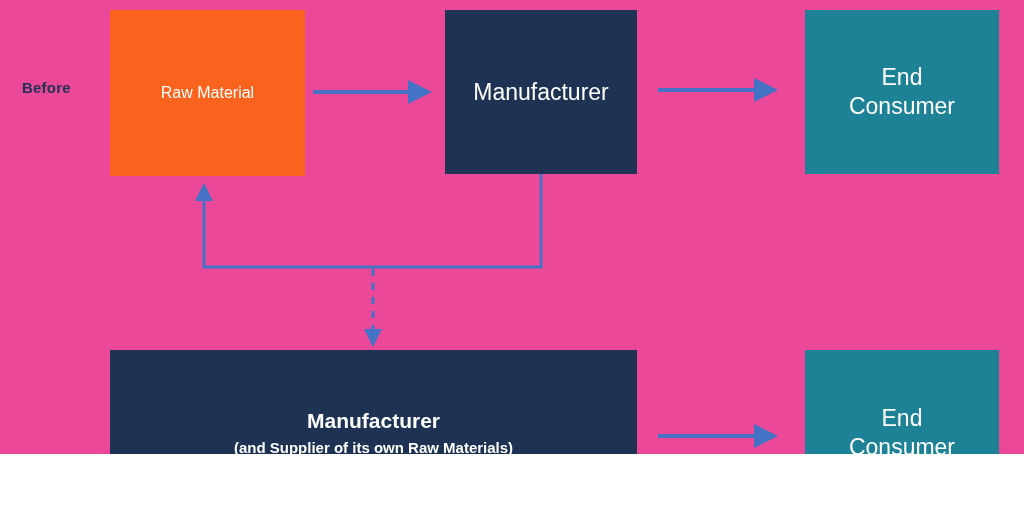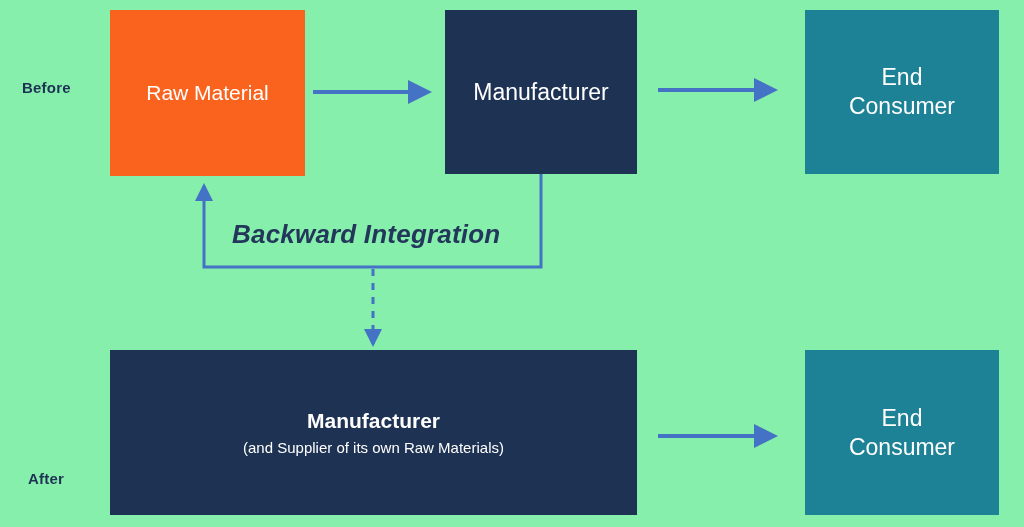--- a/index.html
+++ b/index.html
@@ -6,22 +6,22 @@
     margin: 0;
     padding: 0;
     background: #ffffff;
   }
   body {
     font-family: "Liberation Sans", sans-serif;
   }
   #stage {
     position: relative;
     width: 1024px;
-    height: 527px;
-    background: #86efac;
+    height: 454px;
+    background: #ec4899;
     overflow: hidden;
   }
   .row-label {
     position: absolute;
     font-size: 15px;
     font-weight: bold;
     color: #1E3253;
     letter-spacing: 0.2px;
     white-space: nowrap;
   }
@@ -35,21 +35,21 @@
     align-items: center;
     justify-content: center;
     text-align: center;
     color: #ffffff;
     box-sizing: border-box;
   }
 
   #node-raw-material-supplier {
     left: 110px; top: 10px; width: 195px; height: 166px;
     background: #F9631D;
-    font-size: 21px;
+    font-size: 16px;
     line-height: 1.25;
     font-weight: 400;
   }
   #node-manufacturer-before {
     left: 445px; top: 10px; width: 192px; height: 164px;
     background: #1E3253;
     font-size: 23px;
     font-weight: 400;
   }
   #node-end-consumer-before {
@@ -63,21 +63,21 @@
     left: 110px; top: 350px; width: 527px; height: 165px;
     background: #1E3253;
   }
   #node-manufacturer-after .title {
     font-size: 21px;
     font-weight: bold;
     line-height: 1.3;
   }
   #node-manufacturer-after .subtitle {
     font-size: 15px;
-    font-weight: normal;
+    font-weight: bold;
     line-height: 1.4;
     margin-top: 2px;
   }
   #node-end-consumer-after {
     left: 805px; top: 350px; width: 194px; height: 165px;
     background: #1E8296;
     font-size: 23px;
     line-height: 1.25;
     font-weight: 400;
   }
@@ -153,15 +153,14 @@
 
     <line x1="658" y1="90" x2="774" y2="90" stroke="#4472C4" stroke-width="4" marker-end="url(#arrowhead-right)"></line>
 
     <path d="M541,174 L541,267 L204,267 L204,186" fill="none" stroke="#4472C4" stroke-width="3" marker-end="url(#arrowhead-up)"></path>
 
     <line x1="373" y1="269" x2="373" y2="344" stroke="#4472C4" stroke-width="3" stroke-dasharray="7 7" marker-end="url(#arrowhead-down)"></line>
 
     <line x1="658" y1="436" x2="774" y2="436" stroke="#4472C4" stroke-width="4" marker-end="url(#arrowhead-right)"></line>
   </svg>
 
-  <div id="backward-integration-label">Backward Integration</div>
 
 </div>
 
 </body></html>

